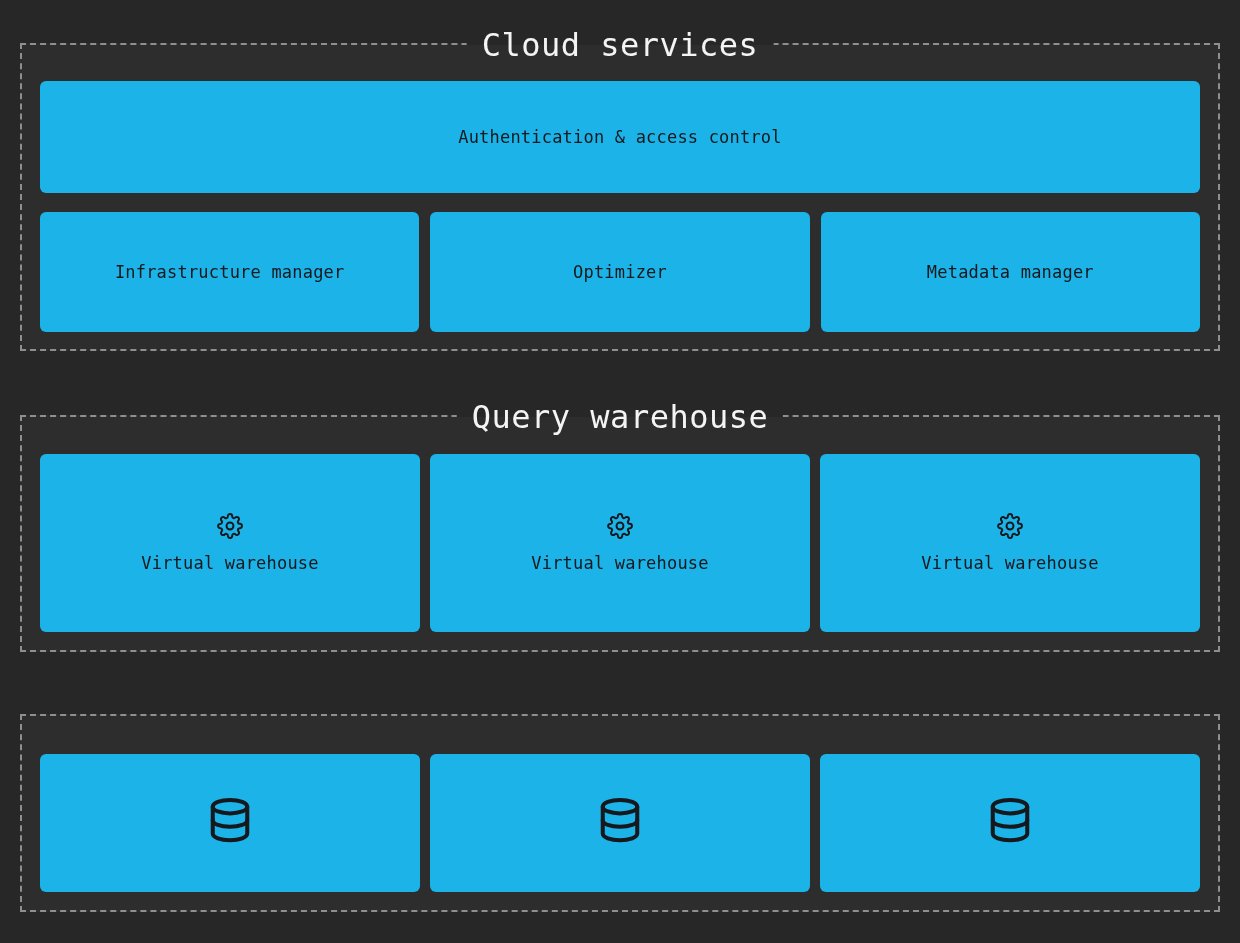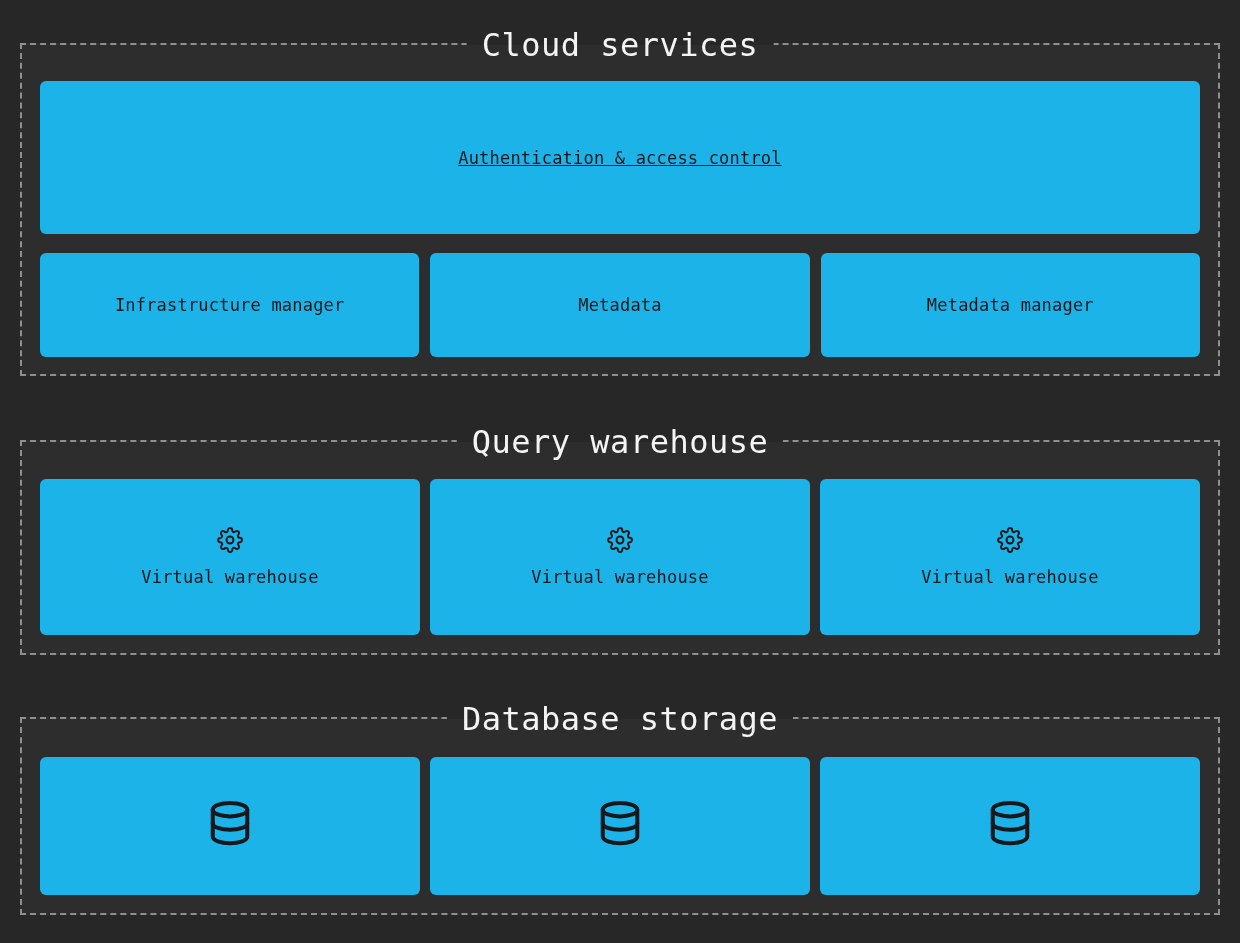--- a/index.html
+++ b/index.html
@@ -34,28 +34,28 @@
   .box {
     background: #1cb4e8;
     border-radius: 6px;
     color: #15181c;
     display: flex;
     align-items: center;
     justify-content: center;
     font-size: 17px;
     letter-spacing: 0.2px;
   }
-  .auth-box { height: 153px; margin-bottom: 19px; text-decoration: underline; }
+  .auth-box { height: 112px; margin-bottom: 19px; }
   .row { display: flex; }
   .services-row { gap: 11px; }
-  .services-row .box { flex: 1; height: 104px; }
+  .services-row .box { flex: 1; height: 120px; }
   .wh-row { gap: 10px; }
   .wh-box {
     flex: 1;
-    height: 156px;
+    height: 178px;
     flex-direction: column;
     gap: 14px;
   }
   .db-row { gap: 10px; }
   .db-box { flex: 1; height: 138px; }
   .icon { display: block; line-height: 0; }
   svg { display: block; }
 </style>
 </head>
 <body>
@@ -65,21 +65,21 @@
 
   <div class="box auth-box">
     <span>Authentication &amp; access control</span>
   </div>
 
   <div class="row services-row">
     <div class="box">
       <span>Infrastructure manager</span>
     </div>
     <div class="box">
-      <span>Metadata</span>
+      <span>Optimizer</span>
     </div>
     <div class="box">
       <span>Metadata manager</span>
     </div>
   </div>
 </div>
 
 <div class="section" id="section-query">
   <div class="section-title">Query warehouse</div>
 
@@ -112,21 +112,20 @@
             <path d="M19.4 15a1.65 1.65 0 0 0 .33 1.82l.06.06a2 2 0 0 1 0 2.83 2 2 0 0 1-2.83 0l-.06-.06a1.65 1.65 0 0 0-1.82-.33 1.65 1.65 0 0 0-1 1.51V21a2 2 0 0 1-2 2 2 2 0 0 1-2-2v-.09A1.65 1.65 0 0 0 9 19.4a1.65 1.65 0 0 0-1.82.33l-.06.06a2 2 0 0 1-2.83 0 2 2 0 0 1 0-2.83l.06-.06a1.65 1.65 0 0 0 .33-1.82 1.65 1.65 0 0 0-1.51-1H3a2 2 0 0 1-2-2 2 2 0 0 1 2-2h.09A1.65 1.65 0 0 0 4.6 9a1.65 1.65 0 0 0-.33-1.82l-.06-.06a2 2 0 0 1 0-2.83 2 2 0 0 1 2.83 0l.06.06a1.65 1.65 0 0 0 1.82.33H9a1.65 1.65 0 0 0 1-1.51V3a2 2 0 0 1 2-2 2 2 0 0 1 2 2v.09a1.65 1.65 0 0 0 1 1.51 1.65 1.65 0 0 0 1.82-.33l.06-.06a2 2 0 0 1 2.83 0 2 2 0 0 1 0 2.83l-.06.06a1.65 1.65 0 0 0-.33 1.82V9a1.65 1.65 0 0 0 1.51 1H21a2 2 0 0 1 2 2 2 2 0 0 1-2 2h-.09a1.65 1.65 0 0 0-1.51 1z"></path>
           </svg>
       </span>
       <span>Virtual warehouse</span>
     </div>
 
   </div>
 </div>
 
 <div class="section" id="section-storage">
-  <div class="section-title">Database storage</div>
 
   <div class="row db-row">
 
     <div class="box db-box">
       <span class="icon">
         <svg width="46" height="52" viewBox="0 0 24 27" fill="none" stroke="#15181c" stroke-width="2.1" stroke-linecap="round" stroke-linejoin="round">
             <ellipse cx="12" cy="5" rx="9" ry="3.5"></ellipse>
             <path d="M3 5v14c0 1.93 4.03 3.5 9 3.5s9-1.57 9-3.5V5"></path>
             <path d="M21 12c0 1.93-4.03 3.5-9 3.5S3 13.93 3 12"></path>
           </svg>

